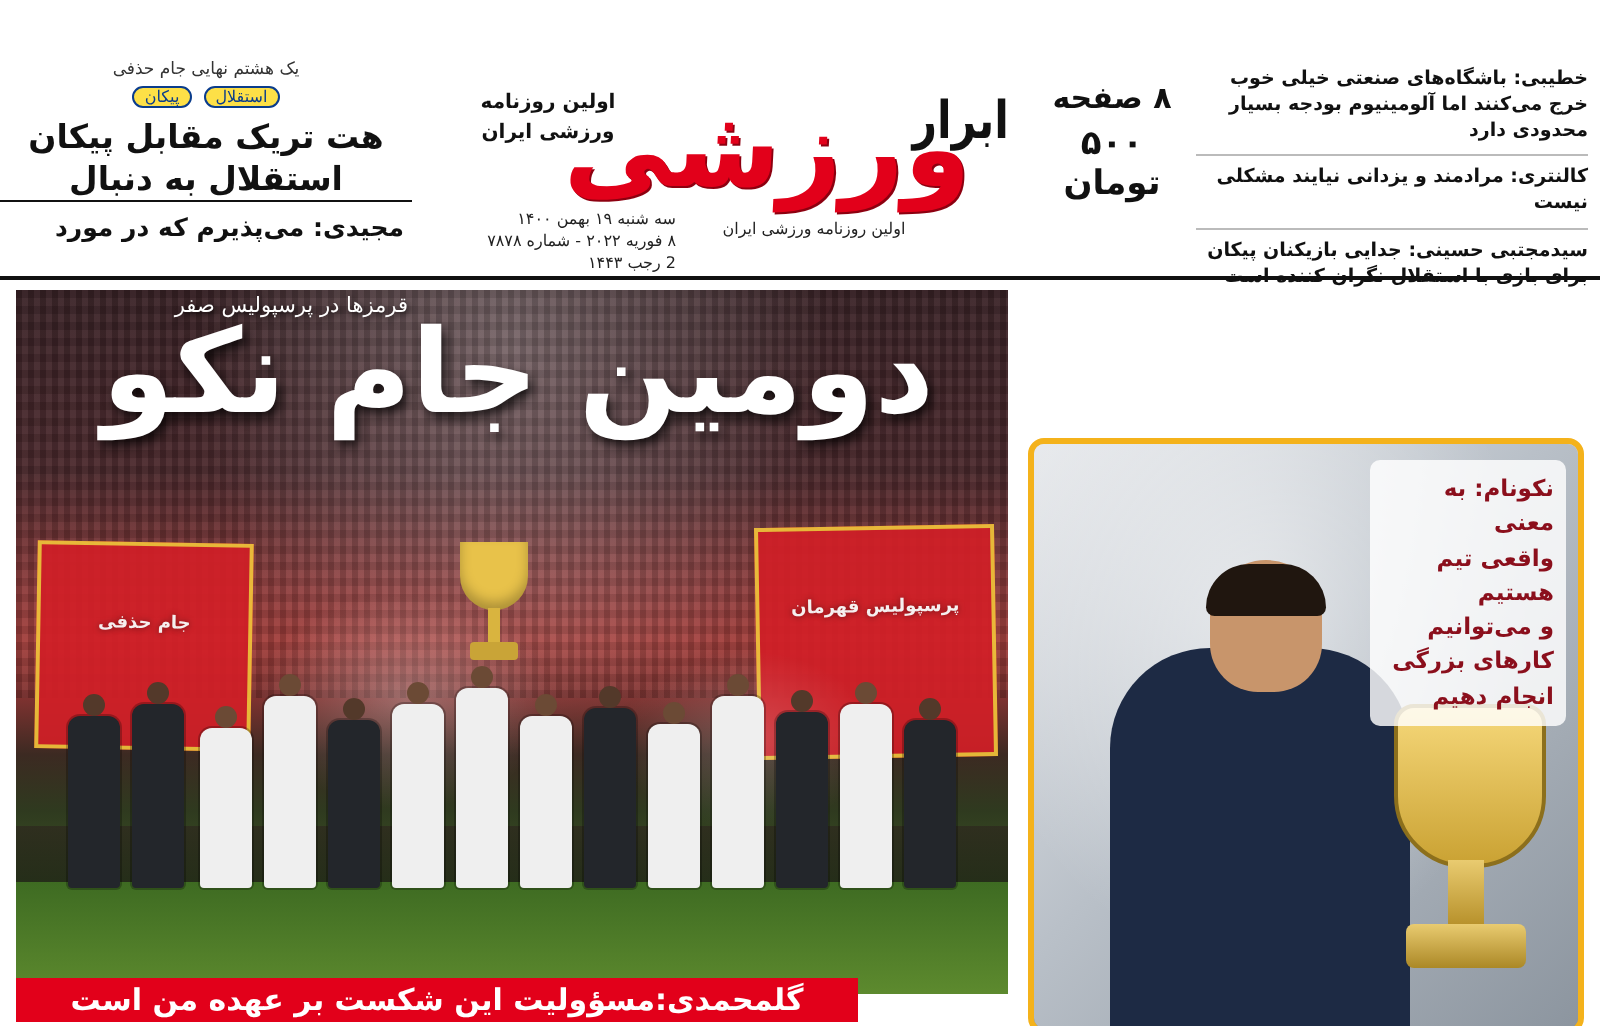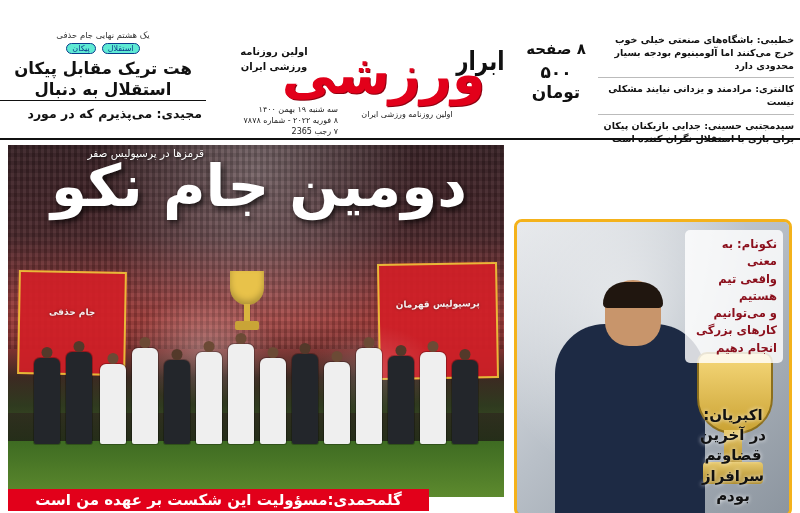--- a/index.html
+++ b/index.html
@@ -133,21 +133,21 @@
     justify-content: center;
     gap: 6px;
     margin: 3px 0 4px 0;
   }
   .badge {
     font-size: 8px;
     color: #0a3c8c;
     border: 1px solid #0a3c8c;
     border-radius: 7px;
     padding: 0px 5px;
-    background: #5eead4;
+    background: #fde047;
     text-align: right;
   }
   .mh-left .big {
     font-size: 16.5px;
     font-weight: bold;
     color: #111;
     line-height: 1.3;
   }
   .mh-divider {
     position: absolute;
@@ -402,21 +402,21 @@
       <div class="logo-sub">اولین روزنامه ورزشی ایران</div>
     </div>
 
     <div class="mh-info">
       <div>اولین روزنامه</div>
       <div>ورزشی ایران</div>
     </div>
     <div class="mh-date">
       <div>سه شنبه ۱۹ بهمن ۱۴۰۰</div>
       <div>۸ فوریه ۲۰۲۲ - شماره ۷۸۷۸</div>
-      <div>۷ رجب 2365</div>
+      <div>2 رجب ۱۴۴۳</div>
     </div>
 
     <div class="mh-left">
       <div class="kicker">یک هشتم نهایی جام حذفی</div>
       <div class="badges">
         <span class="badge">پیکان</span>
         <span class="badge">استقلال</span>
       </div>
       <div class="big">هت تریک مقابل پیکان</div>
       <div class="big">استقلال به دنبال</div>
@@ -491,22 +491,16 @@
       </div>
 
       <div class="quote-box">
         <div>نکونام: به معنی</div>
         <div>واقعی تیم هستیم</div>
         <div>و می‌توانیم</div>
         <div>کارهای بزرگی</div>
         <div>انجام دهیم</div>
       </div>
 
-      <div class="bottom-quote">
-        <div>اکبریان:</div>
-        <div>در آخرین</div>
-        <div>قضاوتم</div>
-        <div>سرافراز بودم</div>
-      </div>
     </div>
   </div>
 
 </div>
 
 </body></html>

